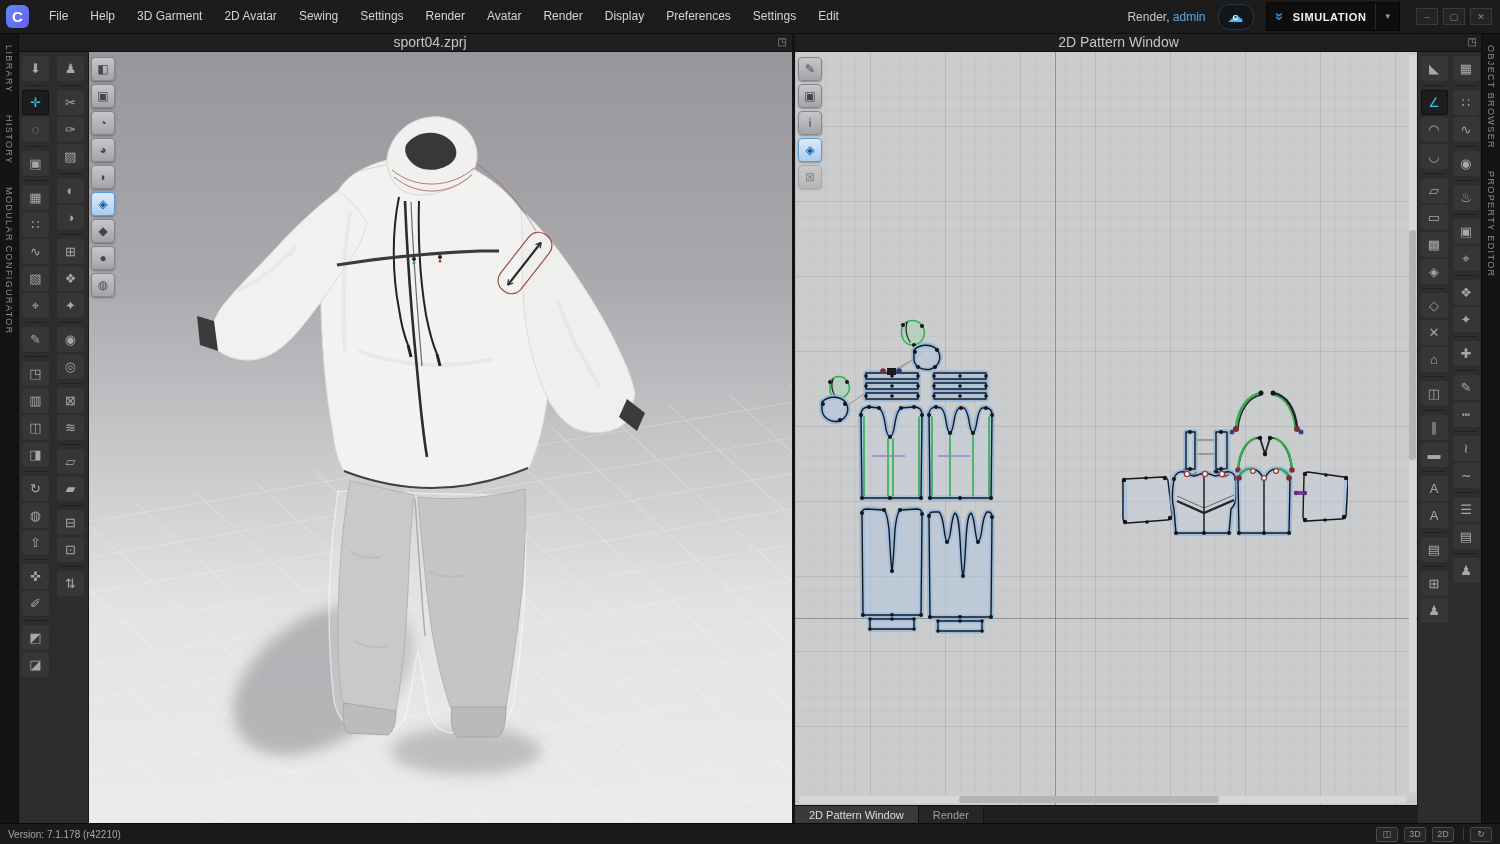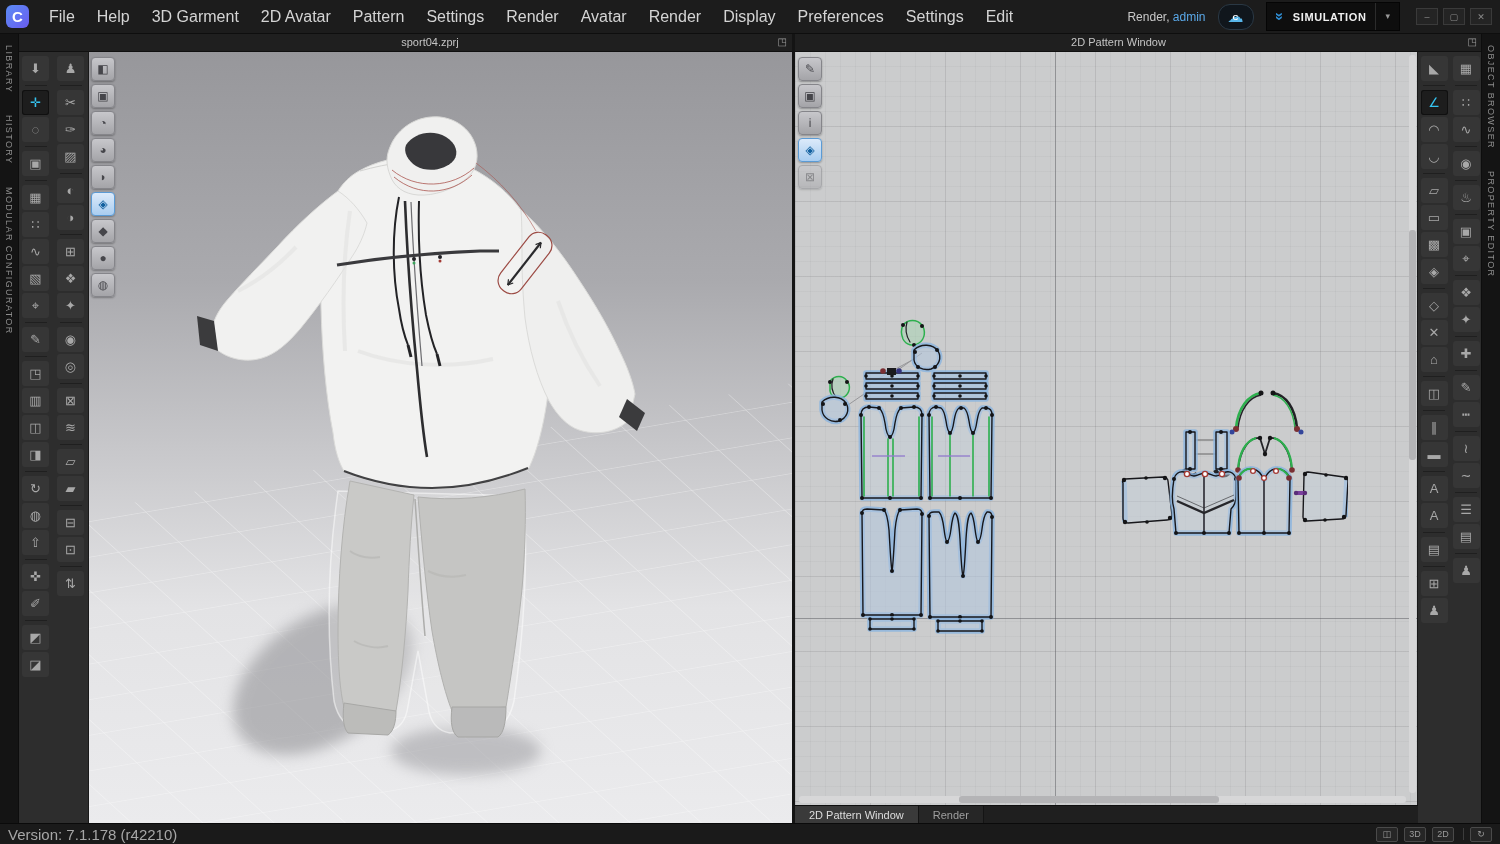--- a/index.html
+++ b/index.html
@@ -6,21 +6,21 @@
   .app{position:relative;width:1500px;height:844px;background:#191919;overflow:hidden;
        font-family:"Liberation Sans",sans-serif;-webkit-font-smoothing:antialiased;}
 
   
   .topbar{position:absolute;left:0;top:0;right:0;height:33px;background:#1c1c1c;
           border-bottom:1px solid #0e0e0e;display:flex;align-items:center;z-index:30;}
   .logo{width:23px;height:23px;border-radius:6px;margin:0 9px 0 6px;
         background:linear-gradient(135deg,#5b8cf5,#6a5cf0);display:flex;align-items:center;
         justify-content:center;color:#fff;font-weight:bold;font-size:15px;line-height:1;}
   .menubar{display:flex;height:33px;}
-  .menu-item{padding:0 11px;line-height:33px;font-size:16px;color:#d4d4d4;white-space:nowrap;cursor:default;}
+  .menu-item{padding:0 11px;line-height:33px;font-size:12px;color:#d4d4d4;white-space:nowrap;cursor:default;}
   .topbar-right{margin-left:auto;display:flex;align-items:center;gap:12px;padding-right:8px;}
   .greeting{font-size:12px;color:#c9c9c9;}
   .greeting .user{color:#5aa8e8;}
   .cloud-btn{width:34px;height:24px;border-radius:12px;background:#10161c;border:1px solid #2a3844;
              display:flex;align-items:center;justify-content:center;position:relative;}
   .cloud-btn .glyph{color:#58b6ea;font-size:16px;line-height:1;}
   .cloud-btn .c{position:absolute;color:#fff;font-size:8px;font-weight:bold;top:8px;left:14px;}
   .sim-btn{display:flex;align-items:center;background:#0e0e0e;border:1px solid #050505;height:27px;
            padding:0 9px;gap:9px;}
   .sim-chev{color:#2f8fd6;font-weight:bold;font-size:15px;transform:rotate(90deg);line-height:1;}
@@ -45,21 +45,21 @@
   .tools-right .tcol{width:32px;}
   .tbtn{width:27px;height:25px;margin:1px 0;border-radius:3px;background:#363636;display:flex;
         align-items:center;justify-content:center;flex:none;}
   .tbtn .glyph{color:#a8a8a8;font-size:13px;line-height:1;}
   .tbtn.active{background:#1d1d1d;box-shadow:inset 0 0 0 1px #101010;}
   .tbtn.active .glyph{color:#35c3f0;}
   .tsep{width:22px;height:1px;background:#1f1f1f;margin:3px 0;flex:none;}
 
   
   .ptitle{position:absolute;top:33px;height:18px;background:#1f1f1f;z-index:15;border-bottom:1px solid #101010;}
-  .ptitle .title{position:absolute;top:0;line-height:18px;font-size:11px;color:#c4c4c4;text-align:center;}
+  .ptitle .title{position:absolute;top:0;line-height:18px;font-size:14px;color:#c4c4c4;text-align:center;}
   .ptitle .popout{position:absolute;right:5px;top:0;line-height:18px;font-size:10px;color:#9a9a9a;}
   .tb3d{left:18px;width:774px;}
   .tb3d .title{left:70px;right:20px;}
   .tb2d{left:795px;width:687px;}
   .tb2d .title{left:20px;right:60px;}
   .panel-gap{position:absolute;left:792px;top:33px;bottom:20px;width:3px;background:#141414;z-index:16;}
 
   
   .vp3d{position:absolute;left:88px;top:51px;width:704px;height:773px;overflow:hidden;
         background:linear-gradient(180deg,#97979b 0%,#aaaaae 30%,#c8c8cb 52%,#e3e3e5 72%,#ebebed 100%);}
@@ -100,39 +100,39 @@
   .hook{fill:none;stroke:#202024;stroke-width:1.2;stroke-linecap:round;}
 
   
   .btabs{position:absolute;left:795px;top:805px;width:623px;height:19px;background:#1f1f1f;
          border-top:1px solid #0f0f0f;display:flex;z-index:18;}
   .btab{padding:0 14px;line-height:19px;font-size:11px;color:#9f9f9f;background:#262626;
         border-right:1px solid #141414;white-space:nowrap;}
   .btab.active{background:#3a3a3a;color:#dddddd;}
   .statusbar{position:absolute;left:0;right:0;bottom:0;height:20px;background:#1a1a1a;
              border-top:1px solid #0a0a0a;display:flex;align-items:center;padding:0 8px;z-index:40;}
-  .version{font-size:15px;color:#a6a6a6;margin-right:auto;}
+  .version{font-size:10px;color:#a6a6a6;margin-right:auto;}
   .sr-btn{min-width:16px;height:13px;border:1px solid #4a4a4a;background:#262626;color:#9a9a9a;
           font-size:9px;display:flex;align-items:center;justify-content:center;margin-left:6px;
           padding:0 2px;border-radius:2px;line-height:1;}
   .sr-sep{width:1px;height:12px;background:#3c3c3c;margin-left:9px;border:none;}
 </style>
 </head>
 <body>
 
 <div class="app">
 
   <div class="topbar">
     <div class="logo">C</div>
     <div class="menubar">
         <div class="menu-item">File</div>
         <div class="menu-item">Help</div>
         <div class="menu-item">3D Garment</div>
         <div class="menu-item">2D Avatar</div>
-        <div class="menu-item">Pattern</div>
+        <div class="menu-item">Sewing</div>
         <div class="menu-item">Settings</div>
         <div class="menu-item">Render</div>
         <div class="menu-item">Avatar</div>
         <div class="menu-item">Render</div>
         <div class="menu-item">Display</div>
         <div class="menu-item">Preferences</div>
         <div class="menu-item">Settings</div>
         <div class="menu-item">Edit</div>
       </div>
     <div class="topbar-right">

